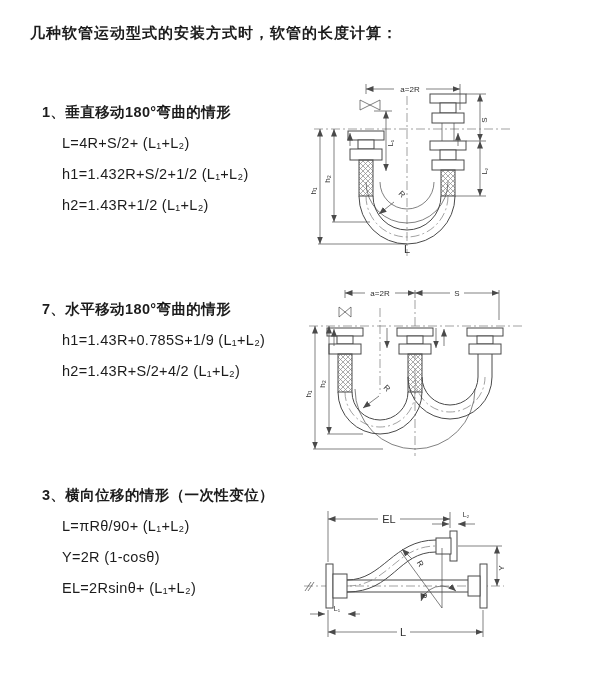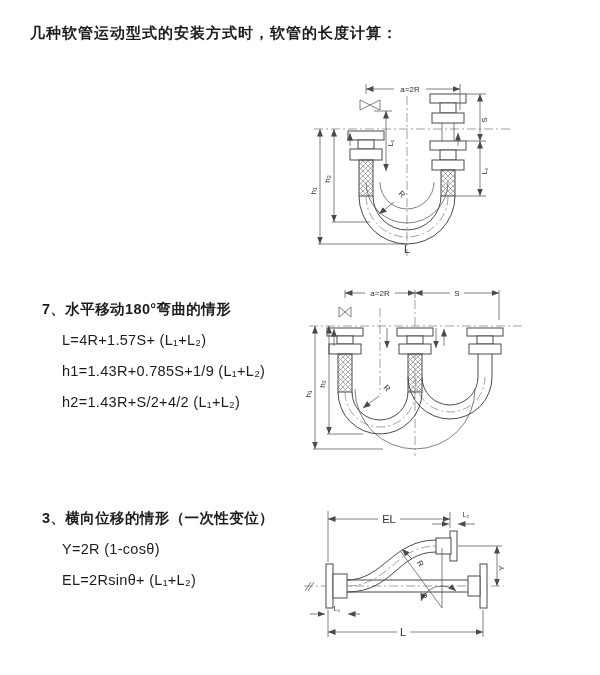--- a/index.html
+++ b/index.html
@@ -21,30 +21,36 @@
   .diag .bl{font-size:11px;}
   .diag .wbg{fill:#ffffff;stroke:none;}
 </style>
 </head>
 <body>
 
 <div id="page">
 
   <div class="title">几种软管运动型式的安装方式时，软管的长度计算：</div>
 
+  <section class="sec" style="top:103px">
+    <h2 class="h">1、垂直移动180°弯曲的情形</h2>
+    <div class="fm">L=4R+S/2+ (L₁+L₂)</div>
+    <div class="fm">h1=1.432R+S/2+1/2 (L₁+L₂)</div>
+    <div class="fm">h2=1.43R+1/2 (L₁+L₂)</div>
+  </section>
 
   <section class="sec" style="top:300px">
     <h2 class="h">7、水平移动180°弯曲的情形</h2>
-    <div class="fm">L=4R+1.57S+ (L₁+L₂)</div>
     <div class="fm">h1=1.43R+0.785S+1/9 (L₁+L₂)</div>
     <div class="fm">h2=1.43R+S/2+4/2 (L₁+L₂)</div>
   </section>
 
-  <section class="sec" style="top:509px">
+  <section class="sec" style="top:486px">
     <h2 class="h">3、横向位移的情形（一次性变位）</h2>
+    <div class="fm">L=πRθ/90+ (L₁+L₂)</div>
     <div class="fm">Y=2R (1-cosθ)</div>
     <div class="fm">EL=2Rsinθ+ (L₁+L₂)</div>
   </section>
 
   <svg class="diag" style="left:308px;top:76px" width="292" height="184" viewBox="0 0 292 184">
     <defs>
       <marker id="arrE" orient="auto" markerUnits="userSpaceOnUse" markerWidth="9" markerHeight="8" refX="7.5" refY="3">
         <path d="M0,0 L7.5,3 L0,6 Z" fill="#4a4a4a"></path>
       </marker>
       <marker id="arrS" orient="auto" markerUnits="userSpaceOnUse" markerWidth="9" markerHeight="8" refX="0.5" refY="3">

